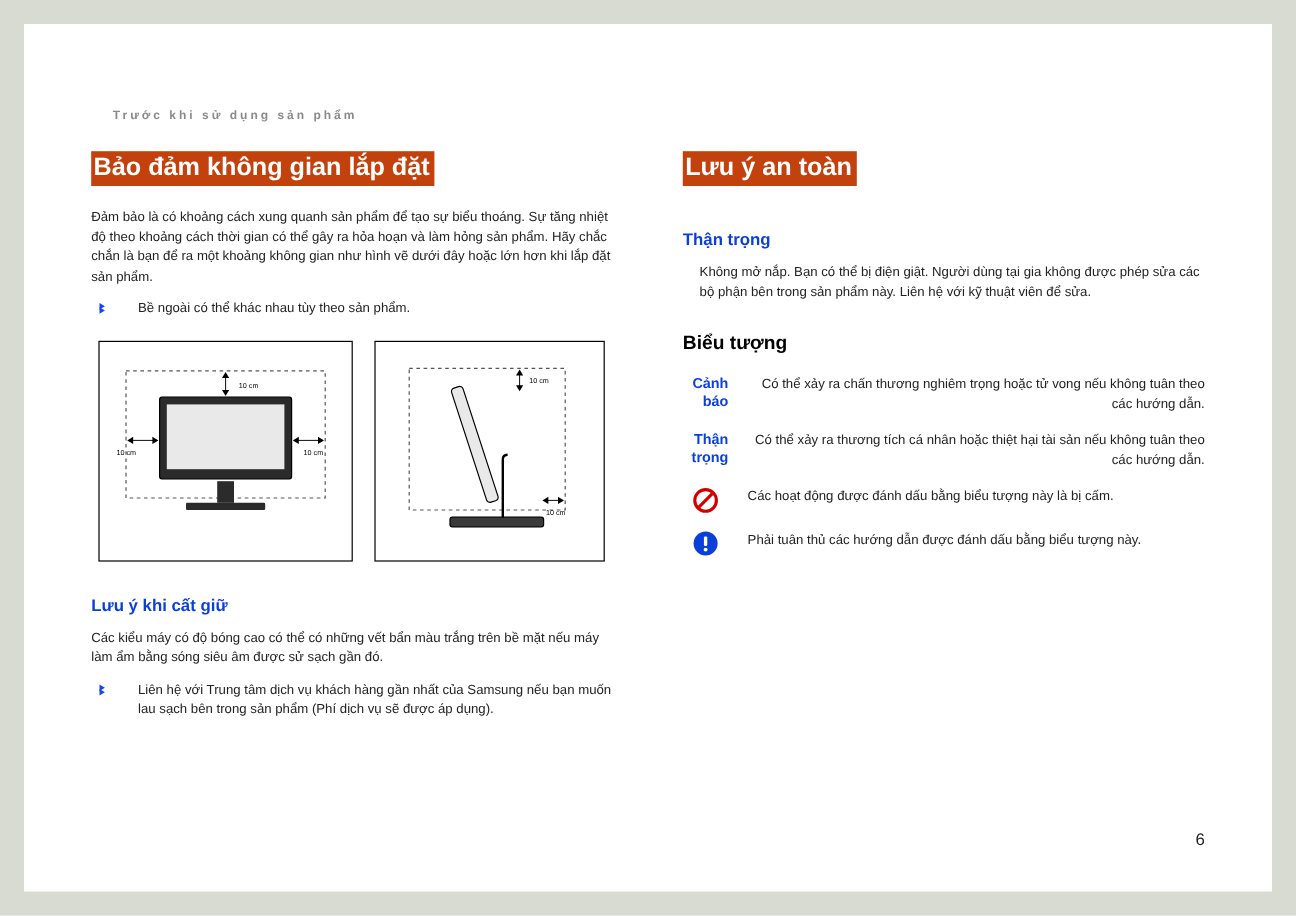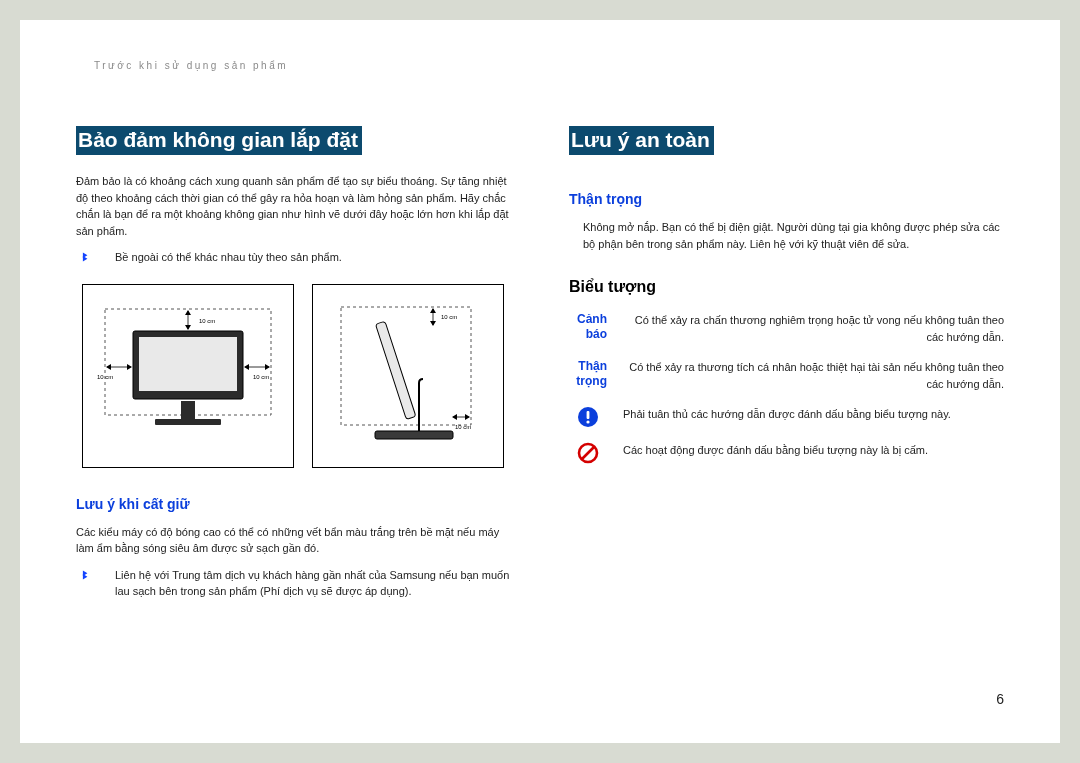--- a/index.html
+++ b/index.html
@@ -13,37 +13,37 @@
   }
   .page {
     width: 1040px;
     height: 723px;
     background: #ffffff;
     position: relative;
     padding: 56px 56px 40px 56px;
   }
   .breadcrumb {
     position: absolute;
-    top: 40px;
+    top: 71px;
     left: 74px;
     font-size: 10px;
     letter-spacing: 2.5px;
     color: #8a8a8a;
-    font-weight: 400;
+    font-weight: 700;
   }
   .columns {
     display: flex;
     gap: 58px;
     margin-top: 50px;
   }
   .col { flex: 1; min-width: 0; }
 
   .h1 {
     display: inline-block;
-    background: #0c4a6e;
+    background: #c2410c;
     color: #fff;
     font-size: 21px;
     font-weight: 700;
     padding: 2px 4px 3px 2px;
     margin-bottom: 18px;
   }
   .para {
     font-size: 11px;
     line-height: 1.5;
     color: #222;
@@ -230,35 +230,35 @@
       </div>
 
       <div class="legend-row">
         <div class="legend-label">Thận trọng</div>
         <div class="legend-text">Có thể xảy ra thương tích cá nhân hoặc thiệt hại tài sản nếu không tuân theo các hướng dẫn.</div>
       </div>
 
       <div class="legend-row">
         <div class="legend-icon">
           <svg width="22" height="22" viewBox="0 0 22 22">
+            <circle cx="11" cy="11" r="9" fill="none" stroke="#d40000" stroke-width="2.6"></circle>
+            <line x1="5" y1="17" x2="17" y2="5" stroke="#d40000" stroke-width="2.6"></line>
+          </svg>
+        </div>
+        <div class="legend-text">Các hoạt động được đánh dấu bằng biểu tượng này là bị cấm.</div>
+      </div>
+
+      <div class="legend-row">
+        <div class="legend-icon">
+          <svg width="22" height="22" viewBox="0 0 22 22">
             <circle cx="11" cy="11" r="10" fill="#0b3fdc"></circle>
             <rect x="9.6" y="5" width="2.8" height="8" rx="1" fill="#fff"></rect>
             <circle cx="11" cy="16" r="1.6" fill="#fff"></circle>
           </svg>
         </div>
         <div class="legend-text">Phải tuân thủ các hướng dẫn được đánh dấu bằng biểu tượng này.</div>
       </div>
 
-      <div class="legend-row">
-        <div class="legend-icon">
-          <svg width="22" height="22" viewBox="0 0 22 22">
-            <circle cx="11" cy="11" r="9" fill="none" stroke="#d40000" stroke-width="2.6"></circle>
-            <line x1="5" y1="17" x2="17" y2="5" stroke="#d40000" stroke-width="2.6"></line>
-          </svg>
-        </div>
-        <div class="legend-text">Các hoạt động được đánh dấu bằng biểu tượng này là bị cấm.</div>
-      </div>
-
     </div>
   </div>
 
   <div class="pagenum">6</div>
 </div>
 
 </body></html>

